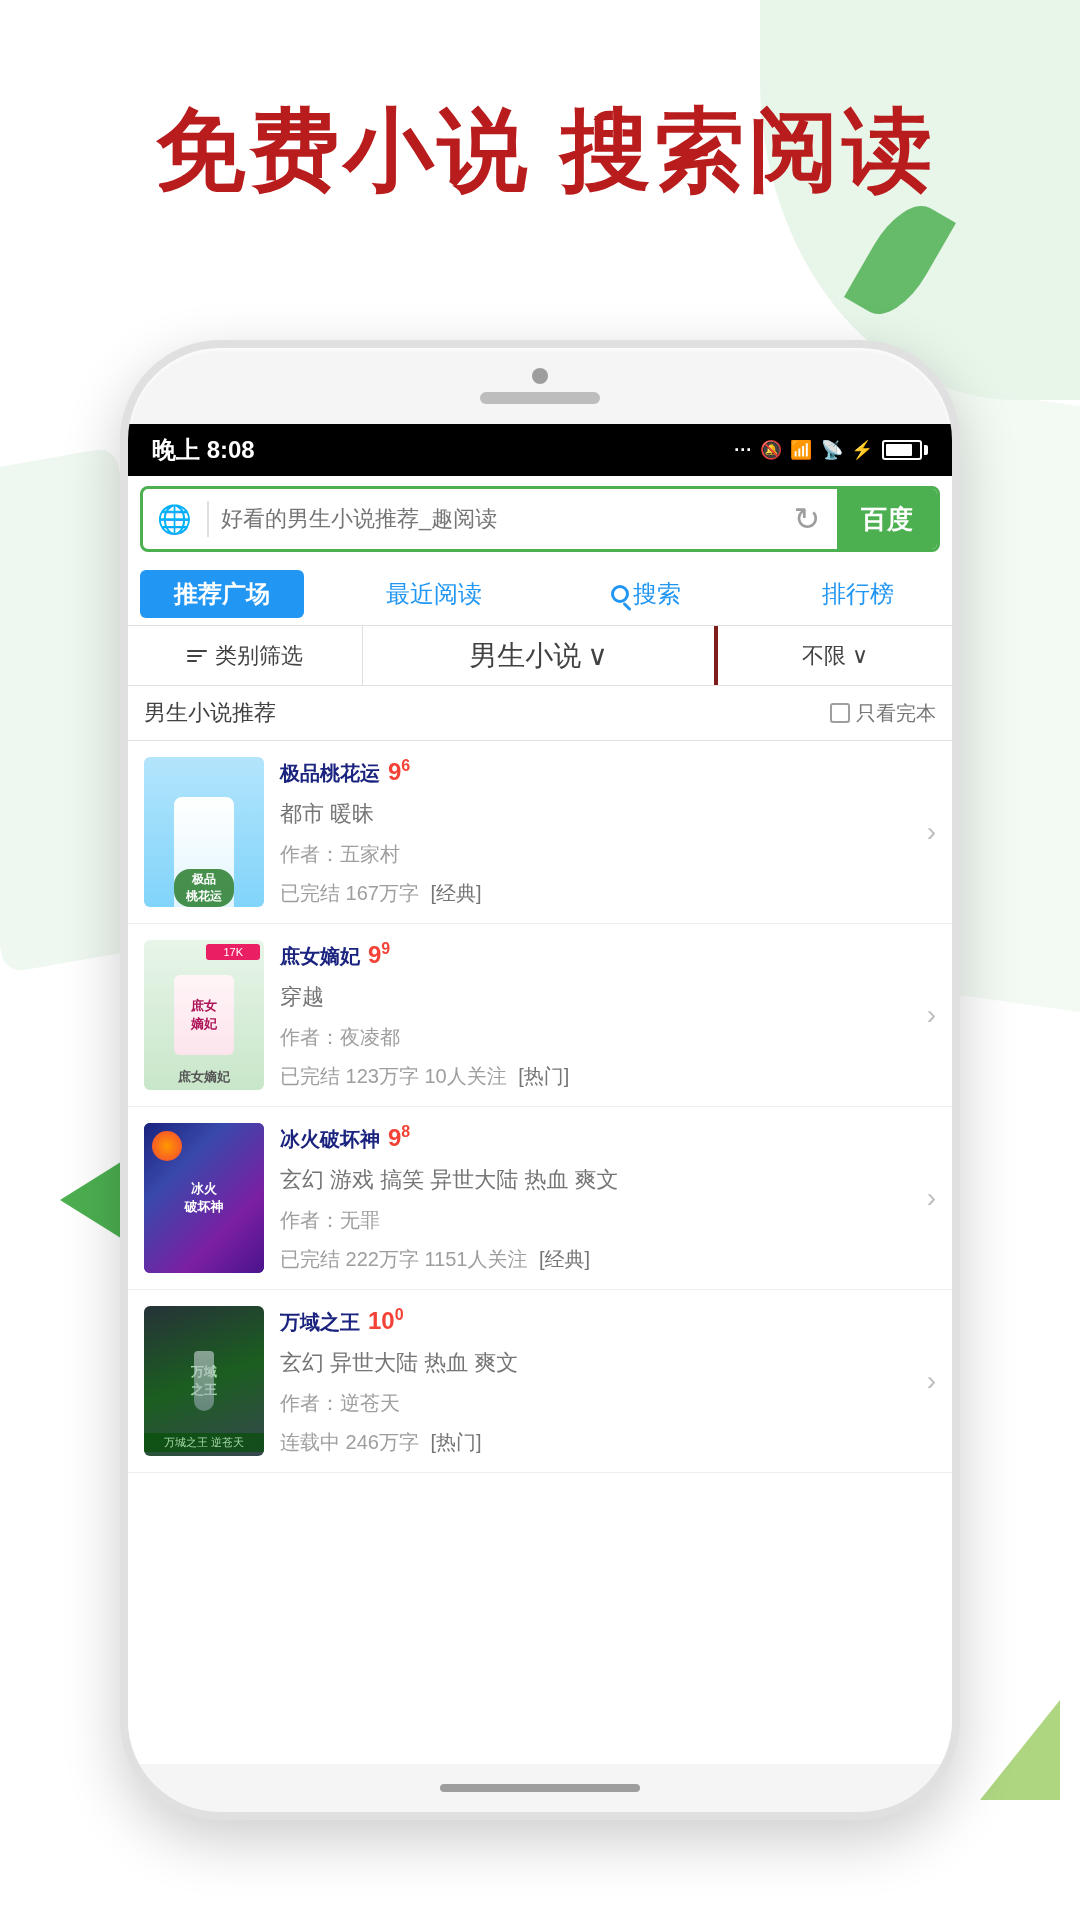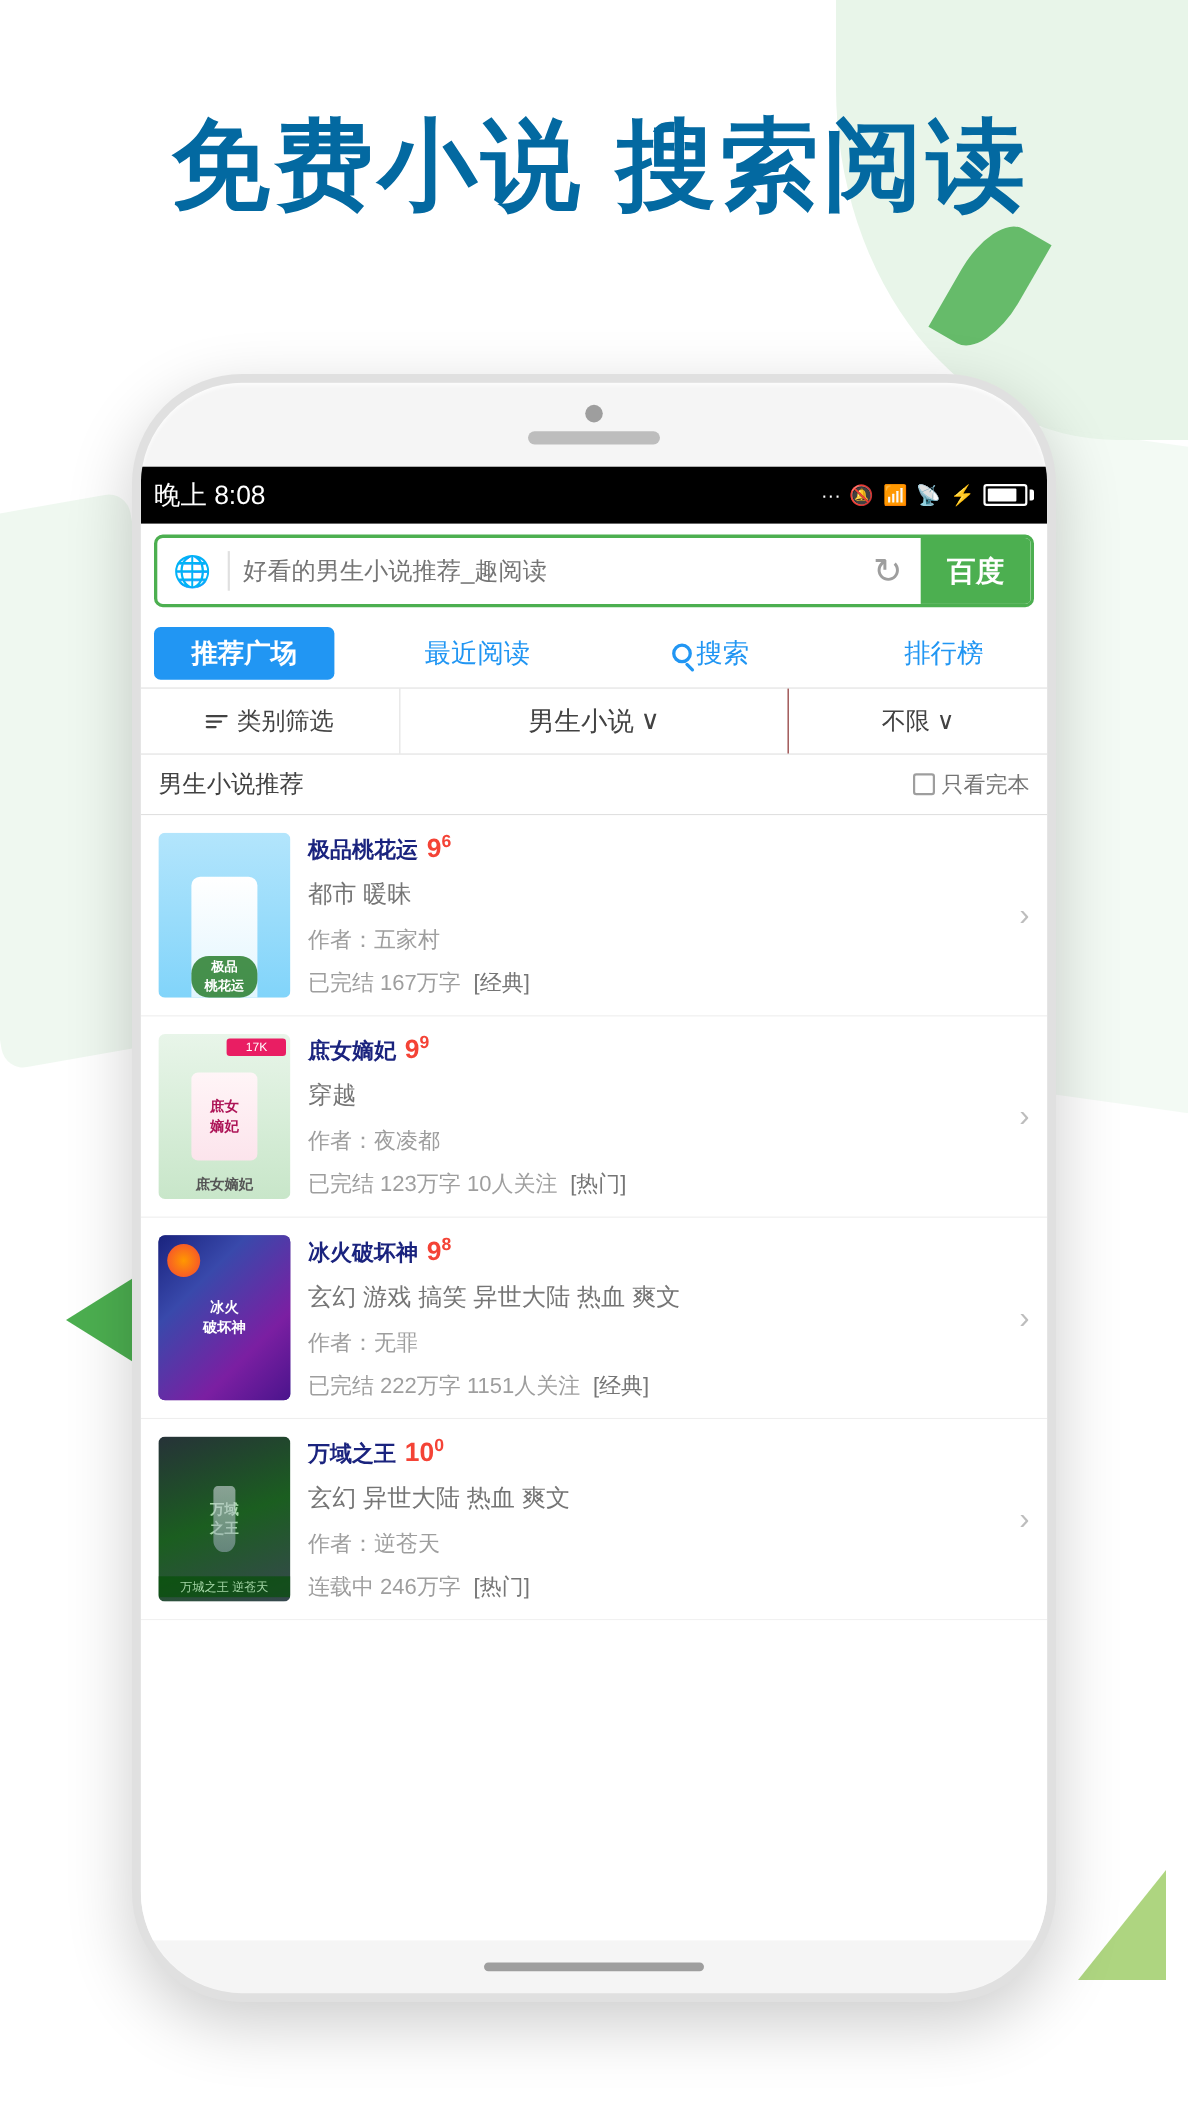--- a/index.html
+++ b/index.html
@@ -79,21 +79,21 @@
     }
 
     
     .main-title {
       position: absolute;
       top: 90px;
       left: 0; right: 0;
       text-align: center;
       font-size: 90px;
       font-weight: bold;
-      color: #0369a1;
+      color: #b91c1c;
       z-index: 2;
       letter-spacing: 4px;
       margin-left: 12px;
     }
 
     
     .phone-frame {
       position: absolute;
       top: 340px;
       left: 120px;
@@ -149,23 +149,23 @@
     }
 
     
     .status-bar {
       background: #000000;
       color: #ffffff;
       height: 52px;
       display: flex;
       align-items: center;
       justify-content: space-between;
-      padding: 0 12px;
+      padding: 0 24px;
       font-size: 22px;
-      font-weight: normal;
+      font-weight: bold;
     }
 
     .status-time {
       font-size: 24px;
     }
 
     .status-icons {
       display: flex;
       align-items: center;
       gap: 8px;
@@ -326,23 +326,23 @@
       height: 100%;
       cursor: pointer;
     }
 
     .filter-type {
       flex: 1.5;
       display: flex;
       align-items: center;
       justify-content: center;
       gap: 6px;
-      font-size: 24px;
+      font-size: 28px;
       color: #424242;
-      border-right: 1px solid #7f1d1d;
+      border-right: 4px solid #7f1d1d;
       height: 100%;
       cursor: pointer;
     }
 
     .filter-limit {
       flex: 1;
       display: flex;
       align-items: center;
       justify-content: center;
       gap: 6px;

